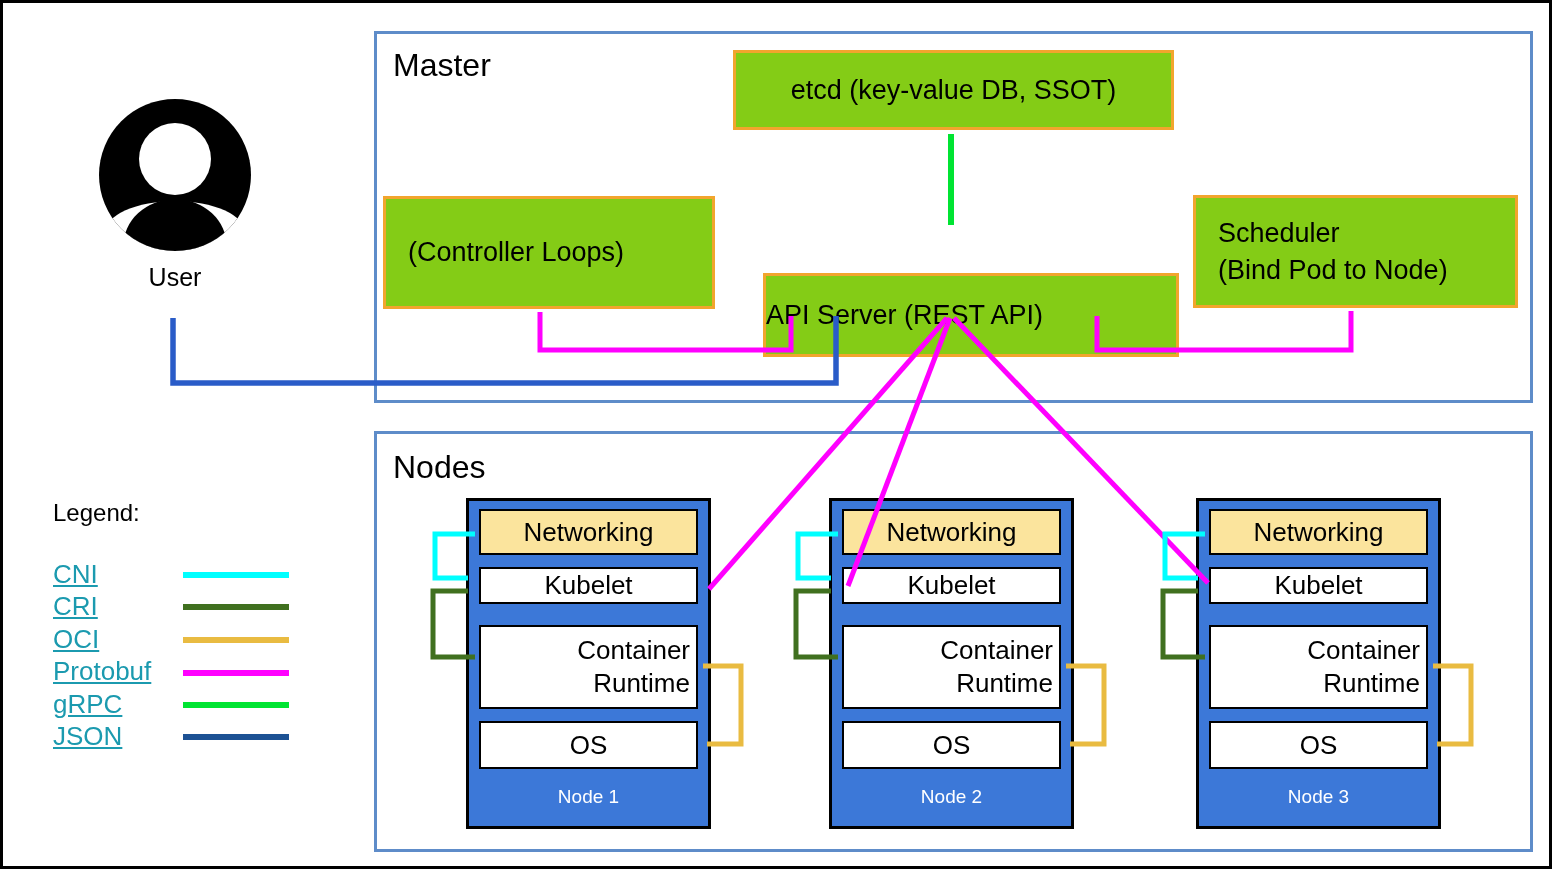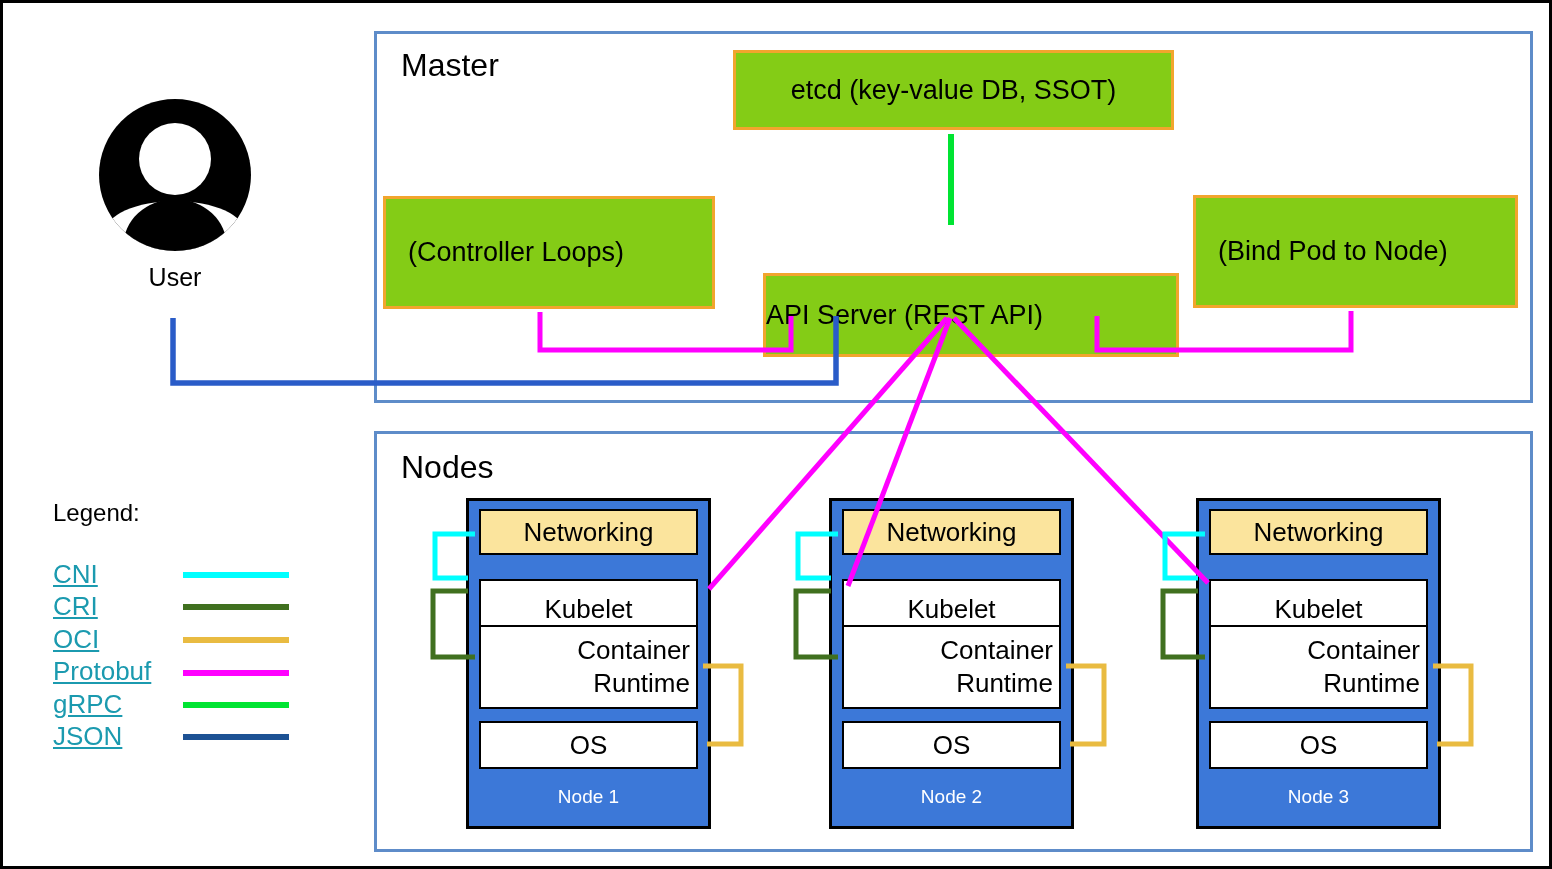--- a/index.html
+++ b/index.html
@@ -6,21 +6,21 @@
   * { box-sizing: border-box; }
   html, body { margin: 0; padding: 0; background: #fff; }
   #canvas {
     position: relative; width: 1552px; height: 869px;
     background: #fff; border: 3px solid #000; overflow: hidden;
     font-family: "Liberation Sans", sans-serif; color: #000;
   }
   .section { position: absolute; border: 3px solid var(--section-border); background: transparent; }
   #master-section { left: 371px; top: 28px; width: 1159px; height: 372px; }
   #nodes-section  { left: 371px; top: 428px; width: 1159px; height: 421px; }
-  .section-title { position: absolute; font-size: 32px; margin-left: 8px; }
+  .section-title { position: absolute; font-size: 32px; }
   #master-title { left: 390px; top: 44px; }
   #nodes-title  { left: 390px; top: 446px; }
 
   .obox {
     position: absolute; border: 3px solid var(--component-border); background: #84cc16;
     font-size: 27px; line-height: 37px; display: flex; flex-direction: column; justify-content: center;
   }
   #etcd-box  { left: 730px;  top: 47px;  width: 441px; height: 80px;  align-items: center; }
   #cm-box    { left: 380px;  top: 193px; width: 332px; height: 113px; padding-left: 22px; }
   #api-box   { left: 760px;  top: 226px; width: 416px; height: 84px;  align-items: flex-start; margin-top: 44px; }
@@ -29,21 +29,21 @@
   #user-figure { position: absolute; left: 94px; top: 94px; width: 156px; height: 156px; }
   #user-label  { position: absolute; left: 94px; top: 260px; width: 156px; text-align: center; font-size: 25px; }
 
   .node { position: absolute; top: 495px; width: 245px; height: 331px;
           background: var(--node-fill); border: 3px solid #000; }
   #node-1 { left: 463px; } #node-2 { left: 826px; } #node-3 { left: 1193px; }
   .layer { position: absolute; left: 10px; right: 10px; background: #fff; border: 2.5px solid #000;
            display: flex; align-items: center; justify-content: center; text-align: right;
            font-size: 26px; line-height: 33px; padding: 12px 6px; }
   .layer-networking { top: 8px;   height: 46px; background: var(--networking-fill); }
-  .layer-kubelet    { top: 78px;  height: 60px; }
+  .layer-kubelet    { top: 66px;  height: 37px; }
   .layer-runtime    { top: 124px; height: 84px; }
   .layer-os         { top: 220px; height: 48px; }
   .node-label { position: absolute; left: 0; right: 0; bottom: 18px; text-align: center;
                 color: #fff; font-size: 19px; }
 
   #legend-title { position: absolute; left: 50px; top: 496px; font-size: 24px; text-align: center; }
   .legend-link { position: absolute; left: 50px; font-size: 26px; color: var(--link);
                  text-decoration: underline; cursor: pointer; text-align: center; }
   #legend-link-0 { top: 556px; } #legend-link-1 { top: 588px; } #legend-link-2 { top: 621px; }
   #legend-link-3 { top: 653px; } #legend-link-4 { top: 686px; } #legend-link-5 { top: 718px; }
@@ -70,20 +70,21 @@
   <div class="obox" id="etcd-box">
     <span>etcd (key-value DB, SSOT)</span>
   </div>
   <div class="obox" id="cm-box">
     <span>(Controller Loops)</span>
   </div>
   <div class="obox" id="api-box">
     <span>API Server (REST API)</span>
   </div>
   <div class="obox" id="sched-box">
+    <span>Scheduler</span>
     <span>(Bind Pod to Node)</span>
   </div>
 
   <div id="user-figure">
     <svg width="156" height="156" viewBox="0 0 156 156">
       <defs>
         <clipPath id="disc-clip">
             <circle cx="78" cy="78" r="76"></circle>
           </clipPath>
       </defs>

